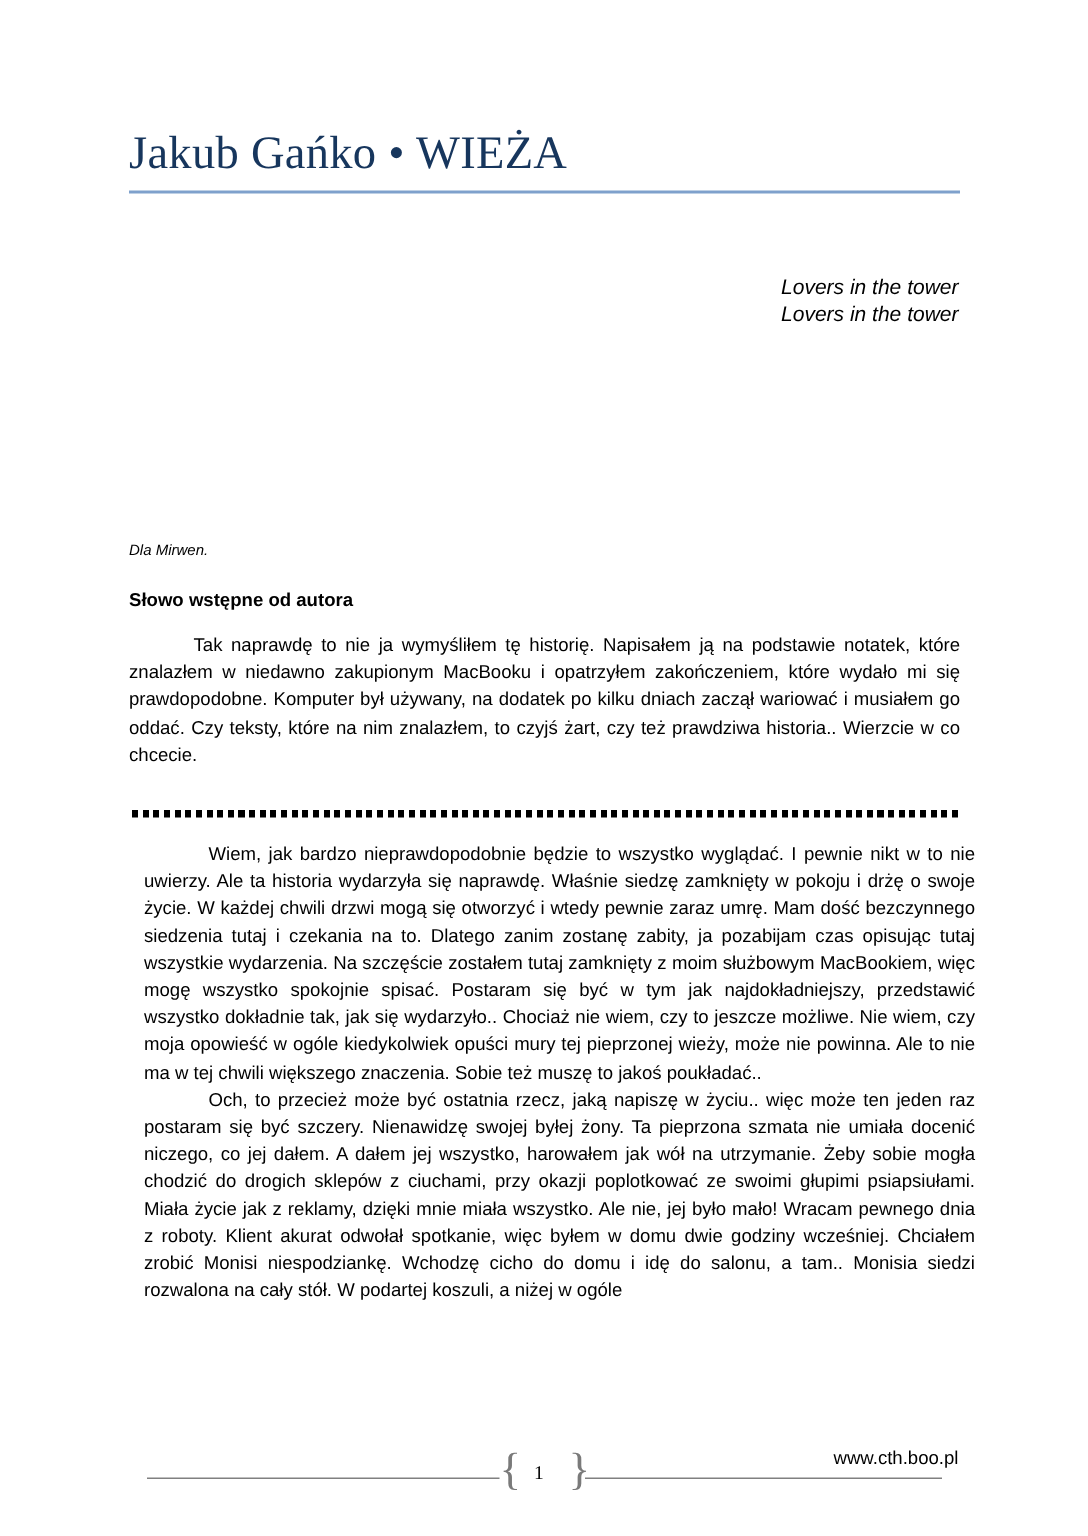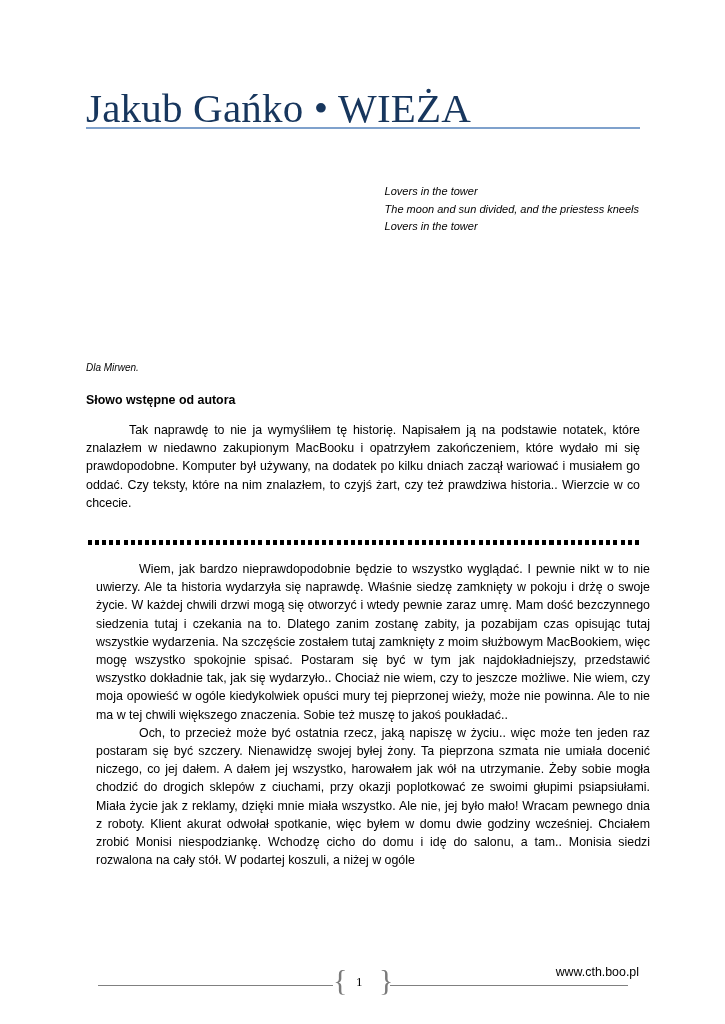--- a/index.html
+++ b/index.html
@@ -1,21 +1,21 @@
 <!DOCTYPE html>
 <html><head>
 <meta charset="utf-8">
 <style>
   html, body { margin: 0; padding: 0; background: #ffffff; }
   body { width: 725px; height: 1024px; position: relative; overflow: hidden;
          font-family: "Liberation Sans", "DejaVu Sans", sans-serif; color: #000; }
   .title { position: absolute; left: 86px; top: 84px; font-family: "Liberation Serif", "DejaVu Serif", serif;
-           font-size: 41px; color: #17365d; letter-spacing: 0.2px; white-space: nowrap; }
+           font-size: 31px; color: #17365d; letter-spacing: 0.2px; white-space: nowrap; }
   .title-rule { position: absolute; left: 86px; top: 127px; width: 554px; height: 2px; background: #7fa1cc; }
-  .epigraph { position: absolute; right: 86px; top: 183px; text-align: left; font-size: 11px; line-height: 17.6px; }
+  .epigraph { position: absolute; right: 86px; top: 183px; text-align: center; font-size: 14px; line-height: 17.6px; }
   .epigraph .line { font-style: italic; white-space: nowrap; }
   .epigraph .attrib { font-style: normal; white-space: nowrap; }
   .dedication { position: absolute; left: 86px; top: 362px; font-style: italic; font-size: 10px; }
   .preface-heading { position: absolute; left: 86px; top: 393px; font-weight: bold; font-size: 12.4px; }
   .para-block { position: absolute; left: 86px; width: 554px; font-size: 12.4px; line-height: 18.2px; text-align: justify; }
   .para-block p { margin: 0; text-indent: 43px; }
   #preface { top: 421px; }
   #story { top: 560px; margin-left: 10px; }
   .dots { position: absolute; left: 88px; top: 540px; width: 552px; height: 5px;
           background-image: radial-gradient(circle, transparent 0, transparent 0);
@@ -29,21 +29,20 @@
   .website { position: absolute; right: 86px; top: 965px; font-size: 12.4px; color: #000000; }
 </style>
 </head>
 <body>
 
 <div class="title">Jakub Gańko • WIEŻA</div>
 <div class="title-rule"></div>
 
 <div class="epigraph">
   <div class="line">Lovers in the tower</div>
-  <div class="line">The moon and sun divided, and the priestess kneels</div>
   <div class="line">Lovers in the tower</div>
 </div>
 
 <div class="dedication">Dla Mirwen.</div>
 
 <div class="preface-heading">Słowo wstępne od autora</div>
 <div class="para-block" id="preface">
   <p>Tak naprawdę to nie ja wymyśliłem tę historię. Napisałem ją na podstawie notatek, które znalazłem w niedawno zakupionym MacBooku i opatrzyłem zakończeniem, które wydało mi się prawdopodobne. Komputer był używany, na dodatek po kilku dniach zaczął wariować i musiałem go oddać. Czy teksty, które na nim znalazłem, to czyjś żart, czy też prawdziwa historia.. Wierzcie w co chcecie.</p>
 </div>
 

